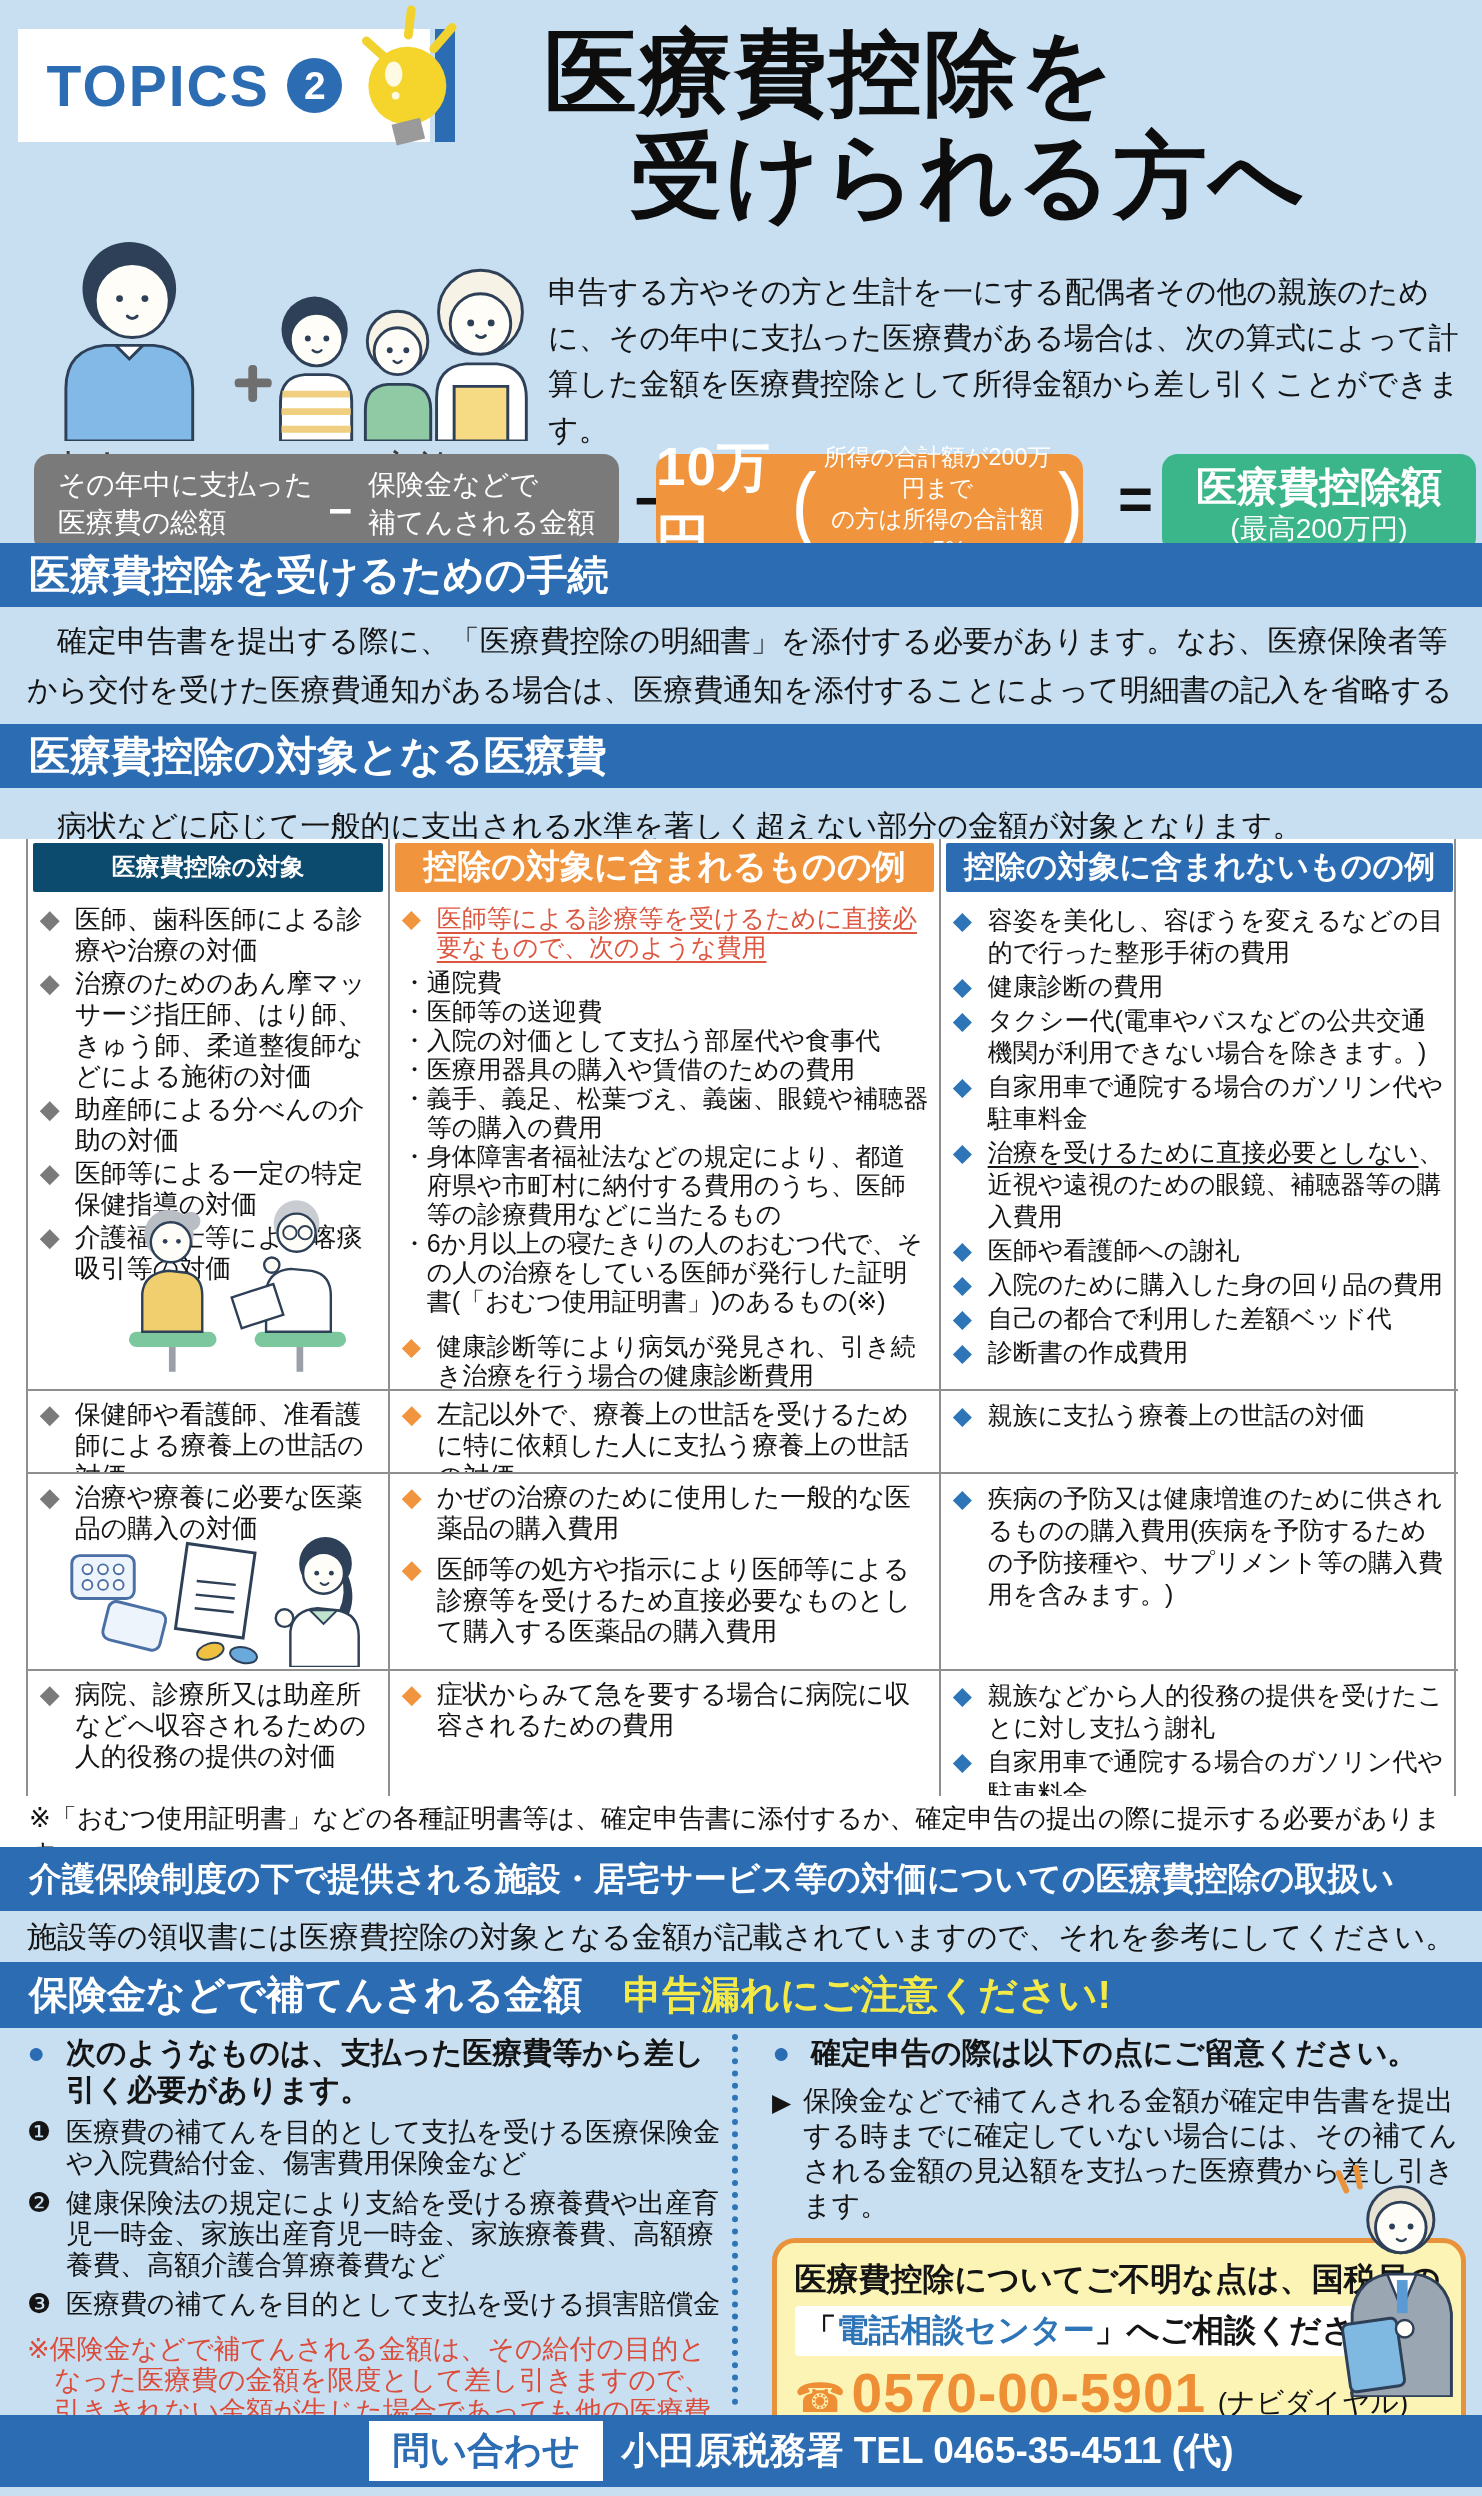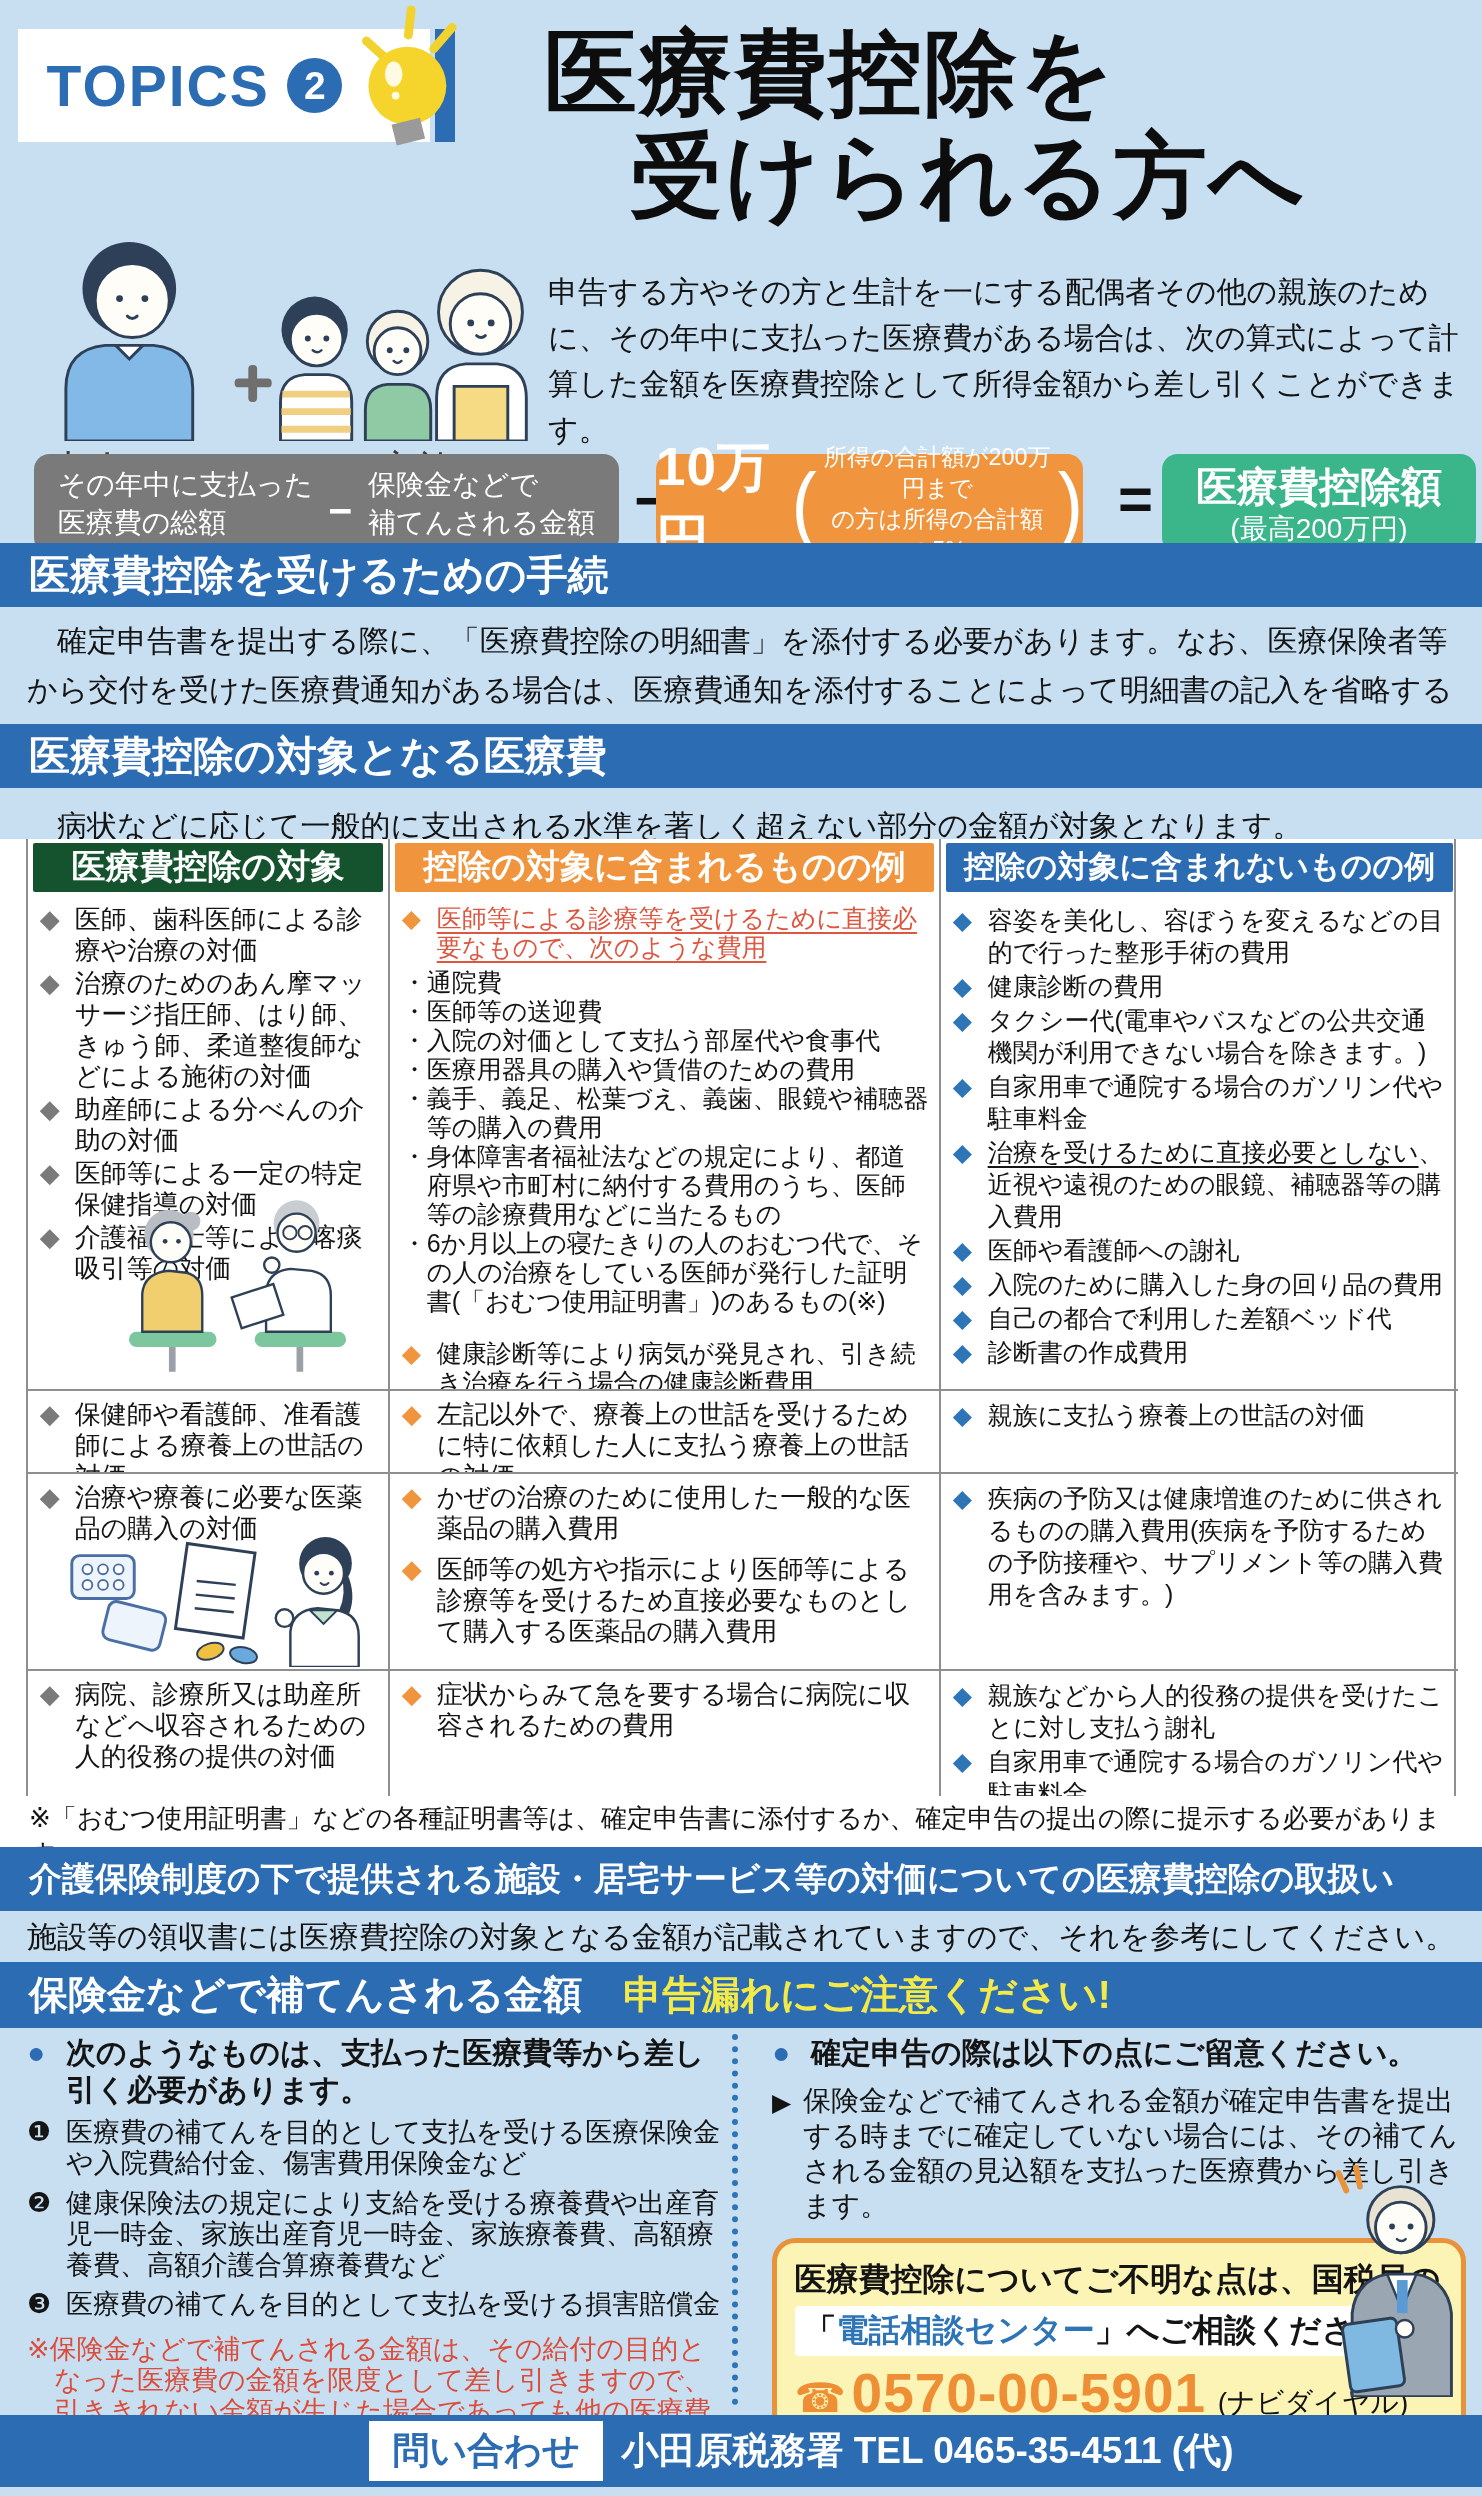--- a/index.html
+++ b/index.html
@@ -49,21 +49,21 @@
 
   
   .table-zone{position:absolute;left:0;top:839px;width:1482px;height:1008px;background:#fff}
   .grid{position:absolute;left:26px;top:0;width:1430px;display:grid;grid-template-columns:362px 551px 517px;grid-template-rows:57px 493px 83px 197px 127px;border-left:2px solid #8f8f8f;border-right:2px solid #8f8f8f}
   .cell{border-right:2px solid #8f8f8f;padding:7.8px 9.8px 3.9px 11.7px;font-size:26px;line-height:31px;font-weight:500;position:relative;overflow:hidden}
   .cell.last{border-right:none}
   .rline{border-top:2px solid #8f8f8f}
   .hcell{border-right:2px solid #8f8f8f;padding:3.9px 4.9px}
   .hcell.last{border-right:none}
   .hbox{height:49px;border-radius:2px;color:#fff;font-weight:700;display:flex;align-items:center;justify-content:center}
-  .hb-gray{background:#14532d;font-size:34px}
+  .hb-gray{background:#0c4a6e;font-size:24px}
   .hb-orange{background:#f0953e;font-size:34px}
   .hb-blue{background:#2b6cb3;font-size:31px}
   .di{position:relative;padding-left:35px;margin-bottom:2px}
   .di::before{content:"◆";position:absolute;left:0;top:0}
   .di-g::before{color:#7a7a7a}
   .di-o::before{color:#f0953e}
   .di-b::before{color:#2e75b8}
   .bu{position:relative;padding-left:25px}
   .bu::before{content:"・";position:absolute;left:0;top:0}
   .tight{font-size:25px;line-height:29px}
@@ -243,21 +243,21 @@
       </div>
       <div class="cell tight">
         <p class="di di-o"><span class="red-ul">医師等による診療等を受けるために直接必要なもので、次のような費用</span></p>
         <p class="bu">通院費</p>
         <p class="bu">医師等の送迎費</p>
         <p class="bu">入院の対価として支払う部屋代や食事代</p>
         <p class="bu">医療用器具の購入や賃借のための費用</p>
         <p class="bu">義手、義足、松葉づえ、義歯、眼鏡や補聴器等の購入の費用</p>
         <p class="bu">身体障害者福祉法などの規定により、都道府県や市町村に納付する費用のうち、医師等の診療費用などに当たるもの</p>
         <p class="bu">6か月以上の寝たきりの人のおむつ代で、その人の治療をしている医師が発行した証明書(「おむつ使用証明書」)のあるもの(※)</p>
-        <p class="di di-o" style="margin-top:23px">健康診断等により病気が発見され、引き続き治療を行う場合の健康診断費用</p>
+        <p class="di di-o" style="margin-top:16px">健康診断等により病気が発見され、引き続き治療を行う場合の健康診断費用</p>
       </div>
       <div class="cell last c3">
         <p class="di di-b">容姿を美化し、容ぼうを変えるなどの目的で行った整形手術の費用</p>
         <p class="di di-b">健康診断の費用</p>
         <p class="di di-b">タクシー代(電車やバスなどの公共交通機関が利用できない場合を除きます。)</p>
         <p class="di di-b">自家用車で通院する場合のガソリン代や駐車料金</p>
         <p class="di di-b"><span class="ul">治療を受けるために直接必要としない</span><span>、近視や遠視のための眼鏡、補聴器等の購入費用</span></p>
         <p class="di di-b">医師や看護師への謝礼</p>
         <p class="di di-b">入院のために購入した身の回り品の費用</p>
         <p class="di di-b">自己の都合で利用した差額ベッド代</p>

